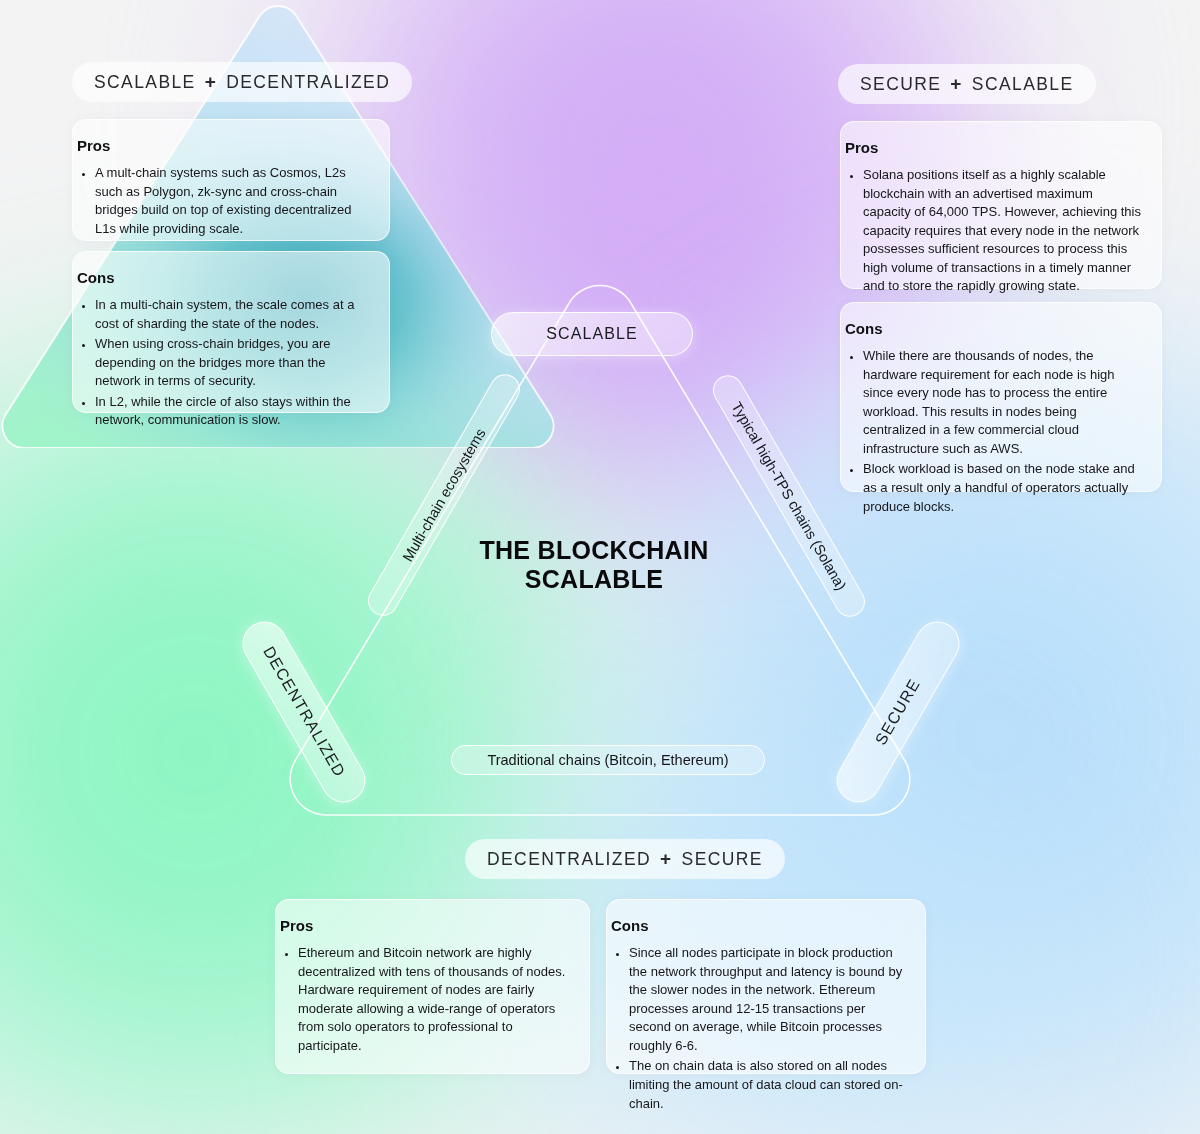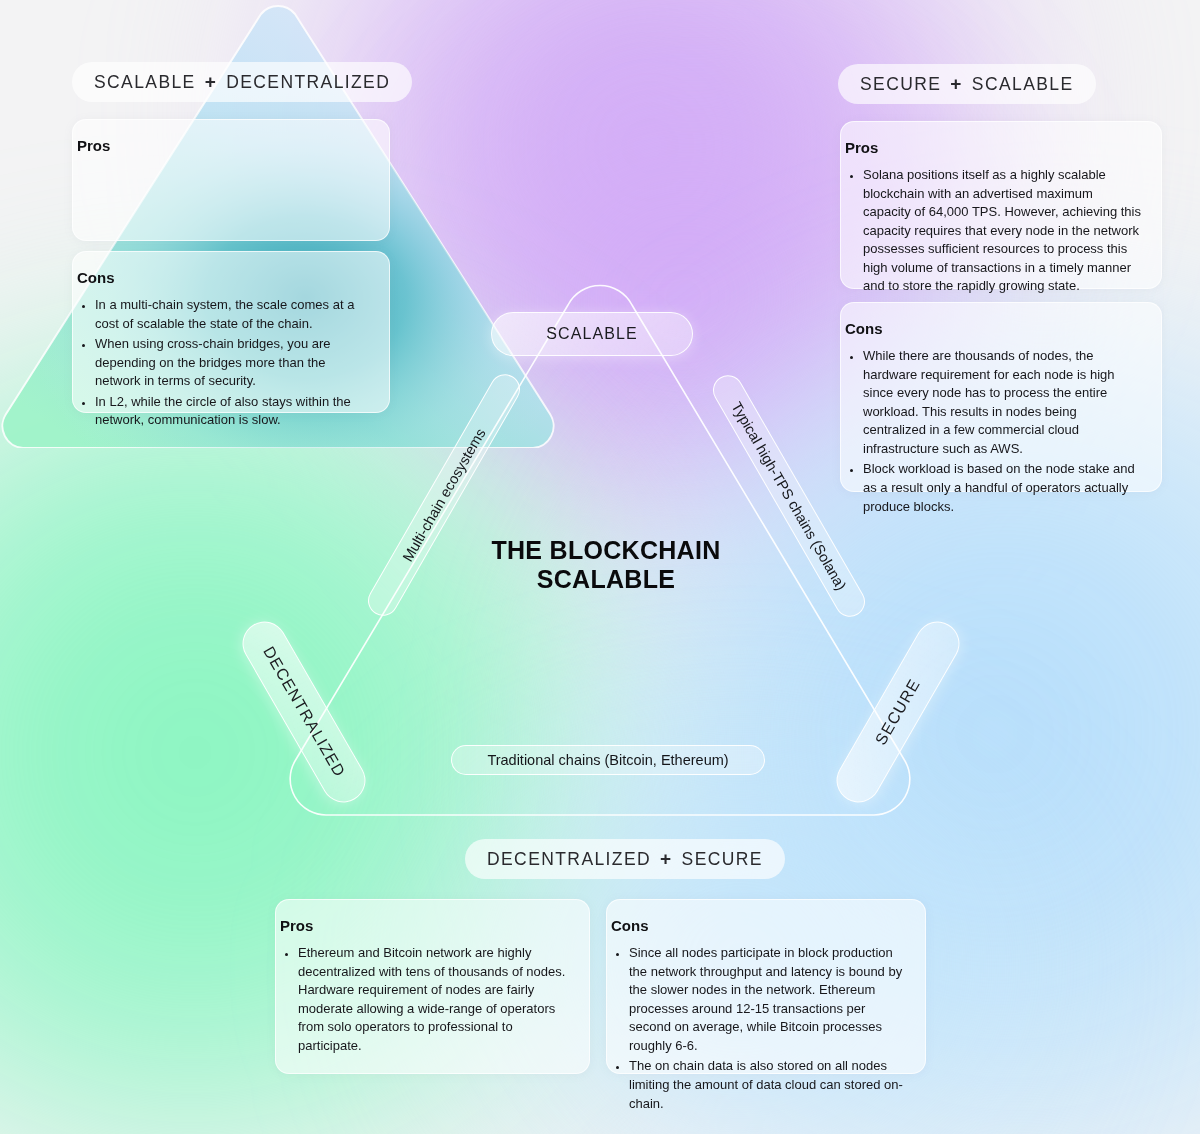--- a/index.html
+++ b/index.html
@@ -133,21 +133,21 @@
     transform-origin: center;
   }
   #edge-bottom {
     left: 451px; top: 745px;
     width: 280px;
   }
 
   
   #center-title {
     position: absolute;
-    left: 436px;
+    left: 424px;
     top: 536px;
     width: 340px;
     text-align: center;
     font-size: 25px;
     font-weight: 700;
     line-height: 1.17;
     letter-spacing: 0.3px;
     color: #0a0a0c;
   }
 
@@ -269,26 +269,29 @@
   <div class="vertex-pill" id="pill-secure">SECURE</div>
 
   <div class="combo-header" id="header-sd">
     <span>SCALABLE</span>
     <span class="plus">+</span>
     <span>DECENTRALIZED</span>
   </div>
 
   <div class="card" id="card-sd-pros">
     <div class="card-title">Pros</div>
+    <ul>
+      <li>A mult-chain systems such as Cosmos, L2s such as Polygon, zk-sync and cross-chain bridges build on top of existing decentralized L1s while providing scale.</li>
+    </ul>
   </div>
 
   <div class="card" id="card-sd-cons">
     <div class="card-title">Cons</div>
     <ul>
-      <li>In a multi-chain system, the scale comes at a cost of scalable the state of the chain.</li>
+      <li>In a multi-chain system, the scale comes at a cost of sharding the state of the nodes.</li>
       <li>When using cross-chain bridges, you are depending on the bridges more than the network in terms of security.</li>
       <li>In L2, while the circle of also stays within the network, communication is slow.</li>
     </ul>
   </div>
 
   <div class="combo-header" id="header-ss">
     <span>SECURE</span>
     <span class="plus">+</span>
     <span>SCALABLE</span>
   </div>

